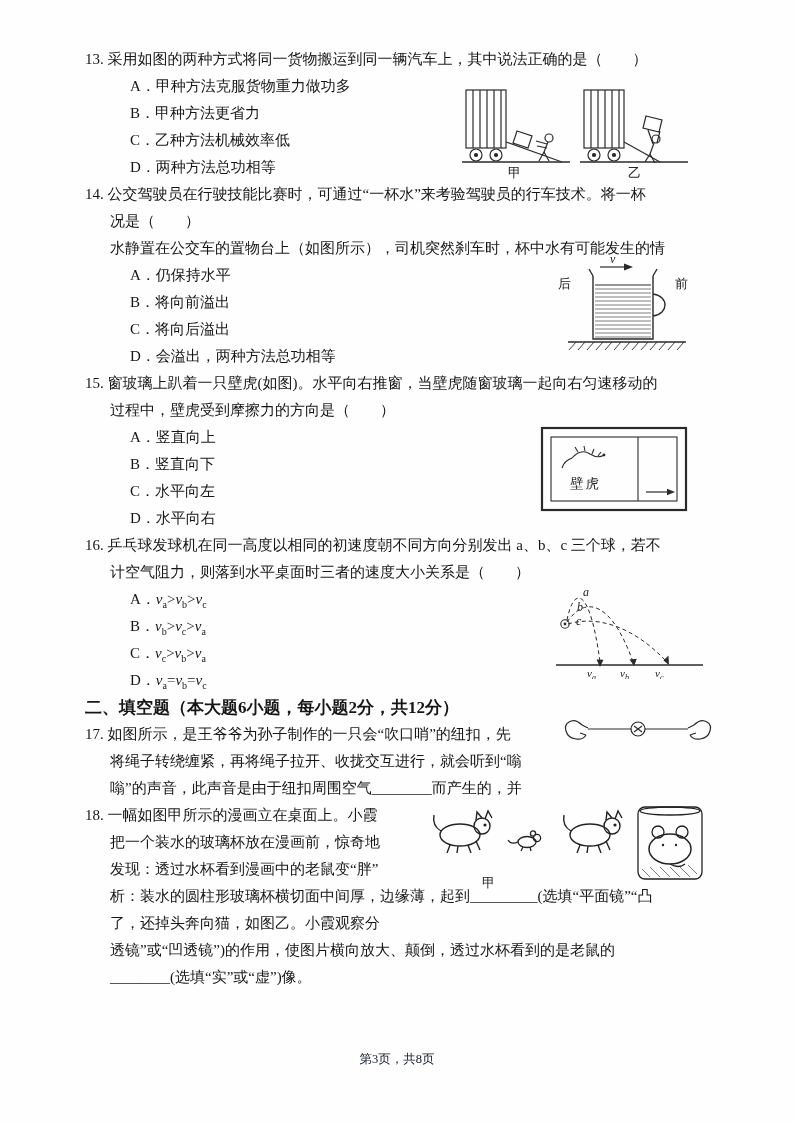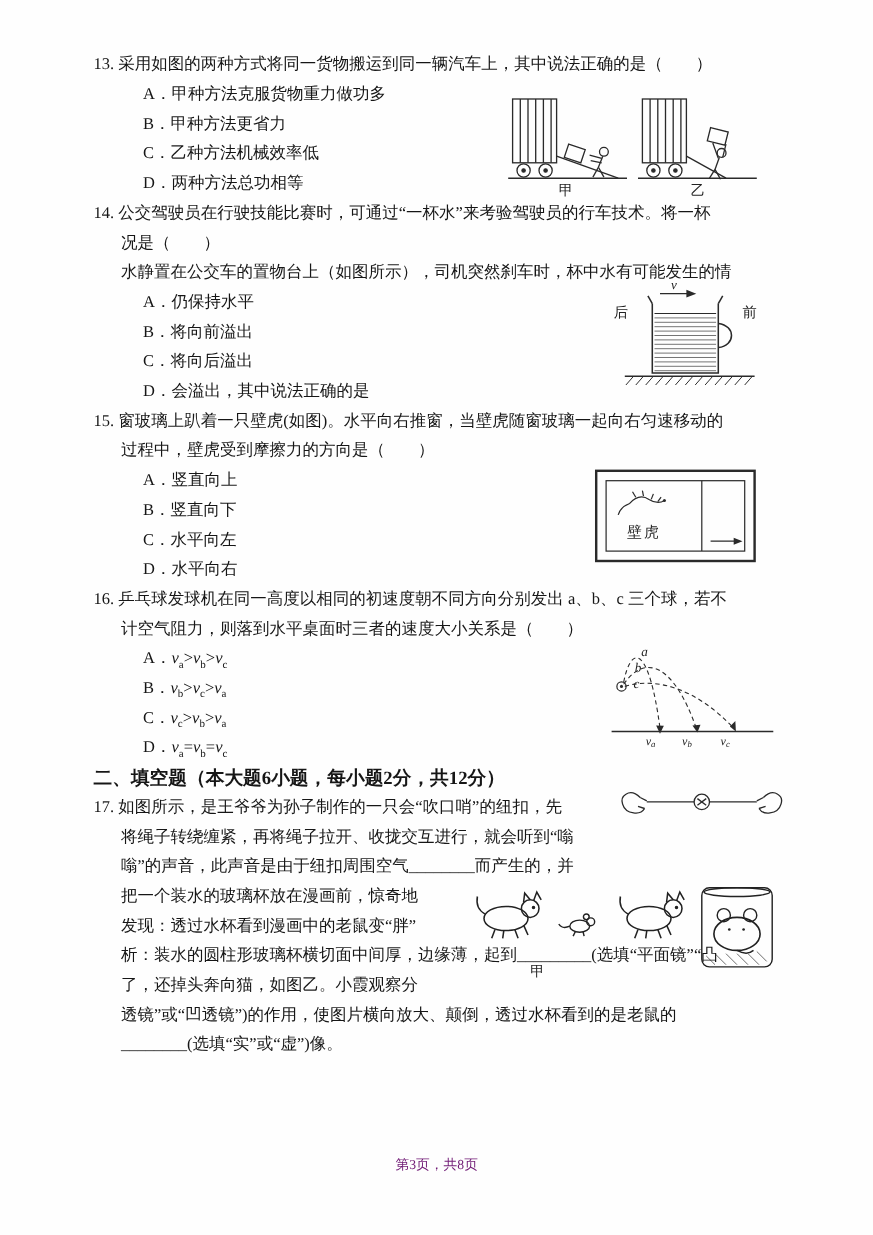--- a/index.html
+++ b/index.html
@@ -15,21 +15,21 @@
   .fig{position:absolute}
   .f13{top:36px;right:24px}
   .f14{top:73px;right:22px}
   .f15{top:56px;right:26px}
   .f16{top:49px;right:8px}
   .f17{top:-13px;right:0}
   .f18{top:-3px;left:335px}
   sub{font-size:10px;line-height:0}
   i{font-style:italic}
   .footer{position:absolute;left:0;top:1051px;width:100%;text-align:center;
-          font-size:12.5px;color:#701a75}
+          font-size:12.5px;color:#0f172a}
   svg{display:block}
   svg text{font-family:"Liberation Serif","DejaVu Serif",serif;fill:#222}
 </style>
 </head>
 <body>
 
 <div id="page">
 
   <div class="q">
     <div class="ln first">13. 采用如图的两种方式将同一货物搬运到同一辆汽车上，其中说法正确的是（　　）</div>
@@ -85,21 +85,21 @@
     </svg>
   </div>
 
   <div class="q">
     <div class="ln first">14. 公交驾驶员在行驶技能比赛时，可通过“一杯水”来考验驾驶员的行车技术。将一杯</div>
     <div class="ln">况是（　　）</div>
     <div class="ln">水静置在公交车的置物台上（如图所示），司机突然刹车时，杯中水有可能发生的情</div>
     <div class="opt">A．仍保持水平</div>
     <div class="opt">B．将向前溢出</div>
     <div class="opt">C．将向后溢出</div>
-    <div class="opt">D．会溢出，其中说法正确的是</div>
+    <div class="opt">D．会溢出，两种方法总功相等</div>
     <svg class="fig f14" width="136" height="98" viewBox="0 0 136 98">
       <text x="2" y="34" font-size="13">后</text>
       <text x="119" y="34" font-size="13">前</text>
       <line x1="44" y1="13" x2="70" y2="13" stroke="#2a2a2a" stroke-width="1.2"></line>
       <polygon points="77,13 68,9.5 68,16.5" fill="#2a2a2a"></polygon>
       <text x="54" y="9" font-size="12" font-style="italic">v</text>
       <g stroke="#2a2a2a" fill="none" stroke-width="1.4">
         <path d="M37,22 L37,85 L97,85 L97,22"></path>
         <line x1="37" y1="22" x2="33" y2="15"></line>
         <line x1="97" y1="22" x2="101" y2="15"></line>
@@ -215,20 +215,21 @@
         <line x1="26" y1="21" x2="69" y2="21"></line>
         <line x1="83" y1="21" x2="126" y2="21"></line>
         <circle cx="76" cy="21" r="7"></circle>
         <line x1="72" y1="18" x2="80" y2="24"></line>
         <line x1="72" y1="24" x2="80" y2="18"></line>
       </g>
     </svg>
   </div>
 
   <div class="q">
+    <div class="ln first">18. 一幅如图甲所示的漫画立在桌面上。小霞</div>
     <div class="ln">把一个装水的玻璃杯放在漫画前，惊奇地</div>
     <div class="ln">发现：透过水杯看到漫画中的老鼠变“胖”</div>
     <div class="ln">析：装水的圆柱形玻璃杯横切面中间厚，边缘薄，起到_________(选填“平面镜”“凸</div>
     <div class="ln">了，还掉头奔向猫，如图乙。小霞观察分</div>
     <div class="ln">透镜”或“凹透镜”)的作用，使图片横向放大、颠倒，透过水杯看到的是老鼠的</div>
     <div class="ln">________(选填“实”或“虚”)像。</div>
     <svg class="fig f18" width="288" height="90" viewBox="0 0 288 90">
       <defs>
         <g id="cat18" fill="none" stroke="#222" stroke-width="1.4">
           <ellipse cx="28" cy="22" rx="20" ry="11"></ellipse>

